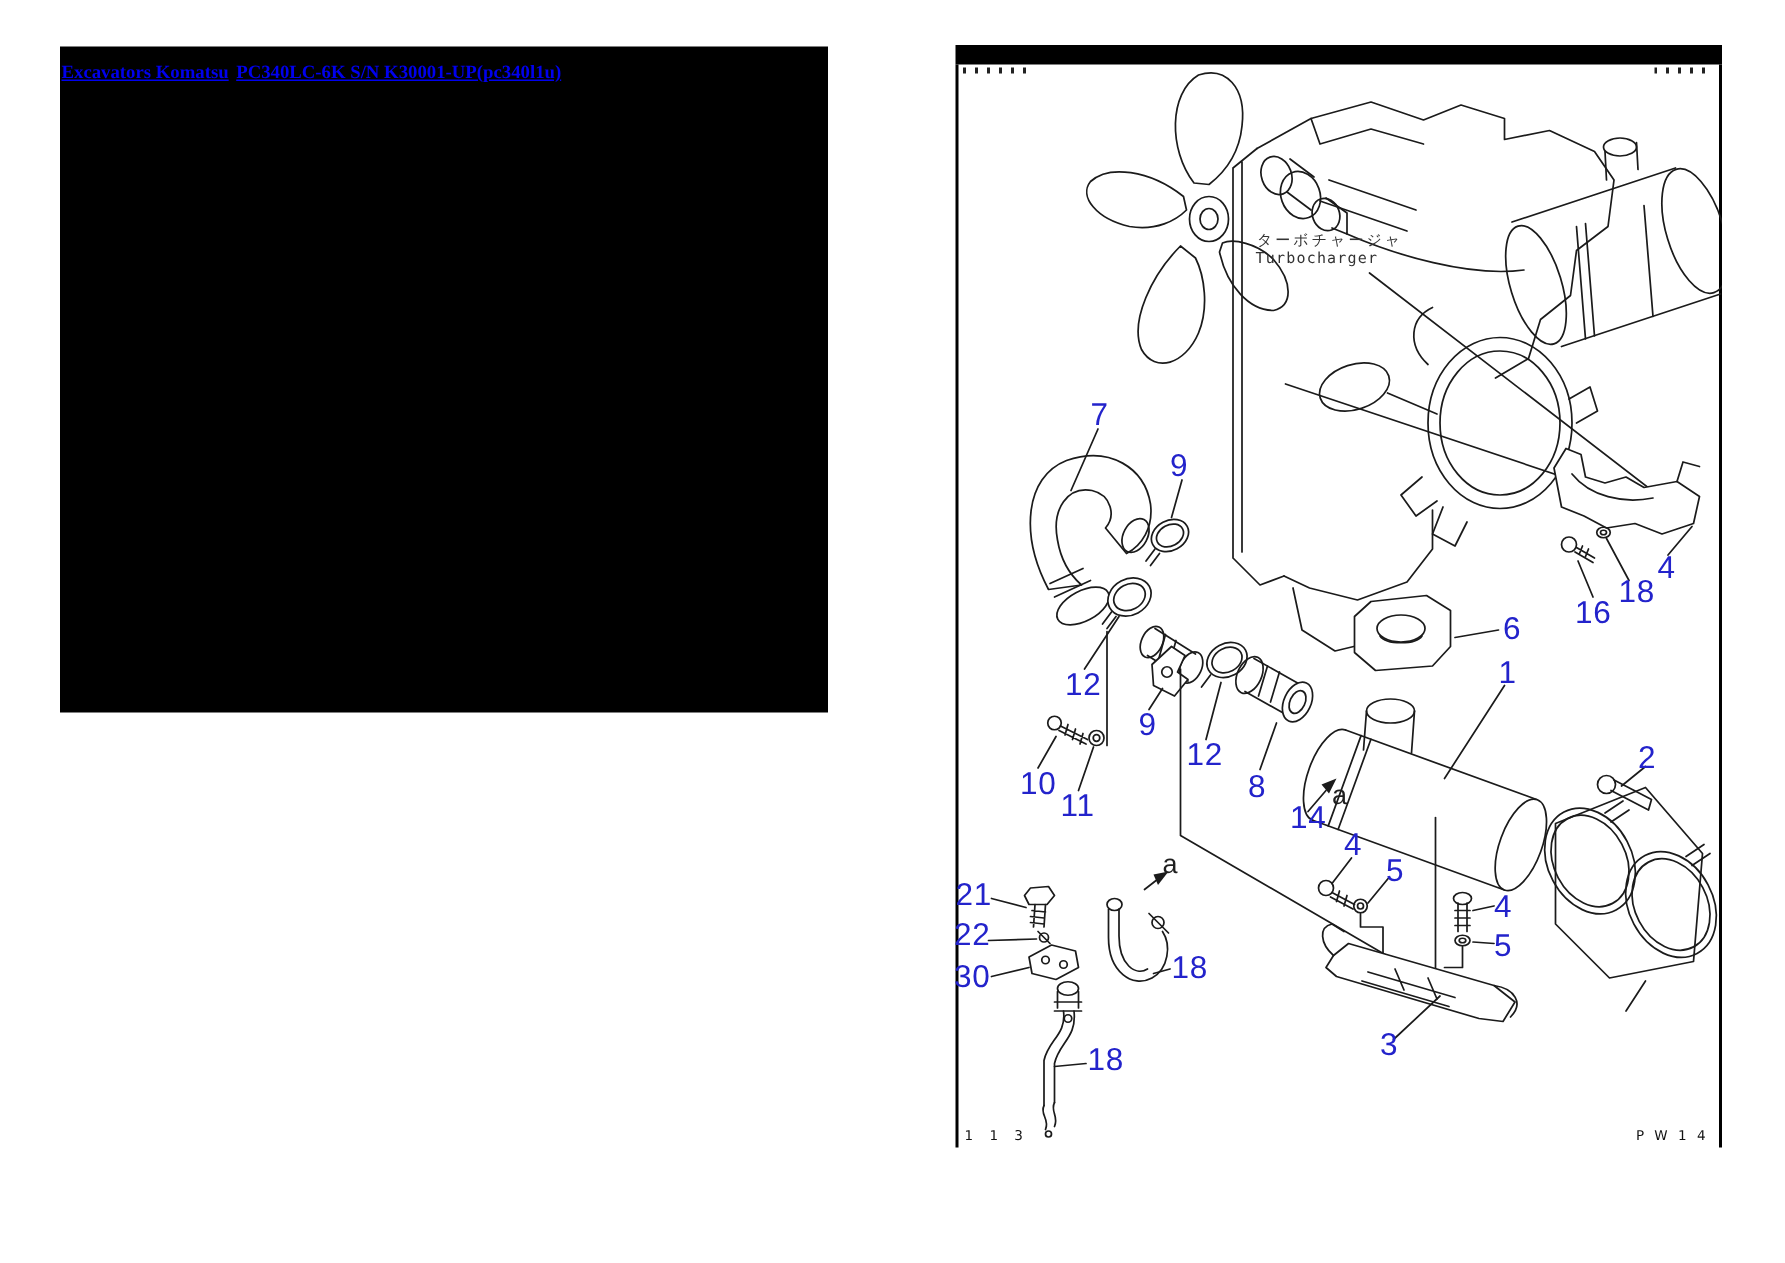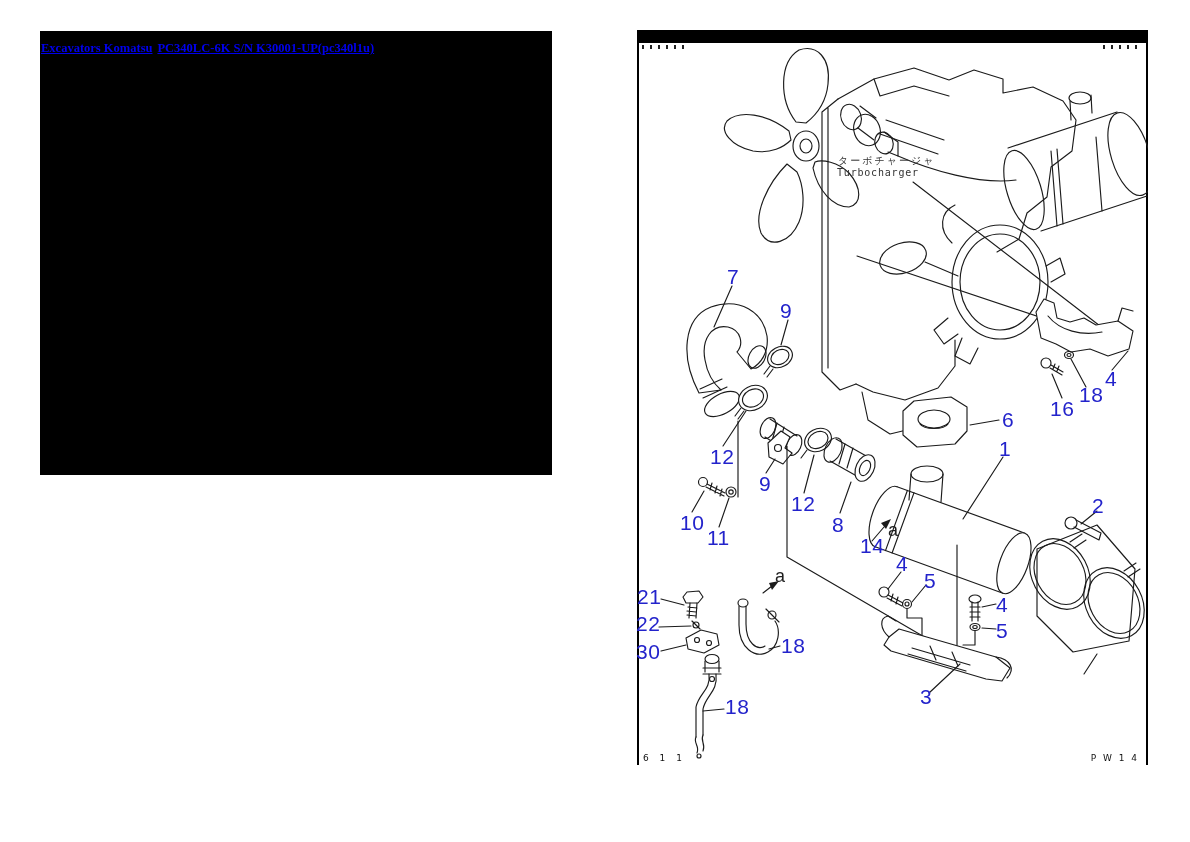--- a/index.html
+++ b/index.html
@@ -284,21 +284,21 @@
         <path d="M780,646 L769,649"></path>
       </g>
       <g>
         <path d="M709,674 C711,690 699,693 696,707 L696,737 M716,674 C718,692 706,695 703,709 L703,735"></path>
         <path d="M696,737 C693,743 700,746 697,753 M703,735 C700,741 706,744 703,751"></path>
         <circle cx="699" cy="756" r="2"></circle>
         <path d="M724,709 L703,711"></path>
       </g>
     </svg>
 
-    <div class="pagemark pleft">6 1 1</div>
+    <div class="pagemark pleft">1 1 3</div>
     <div class="pagemark pright">P W 1 4</div>
   </div>
 
   <div class="turbo-jp">ターボチャージャ</div>
   <div class="turbo-en">Turbocharger</div>
   <div class="ref-letter" style="left:888px;top:521px">a</div>
   <div class="ref-letter" style="left:775px;top:567px">a</div>
 
   <div class="callout" style="left:727px;top:266px">7</div>
   <div class="callout" style="left:780px;top:300px">9</div>

